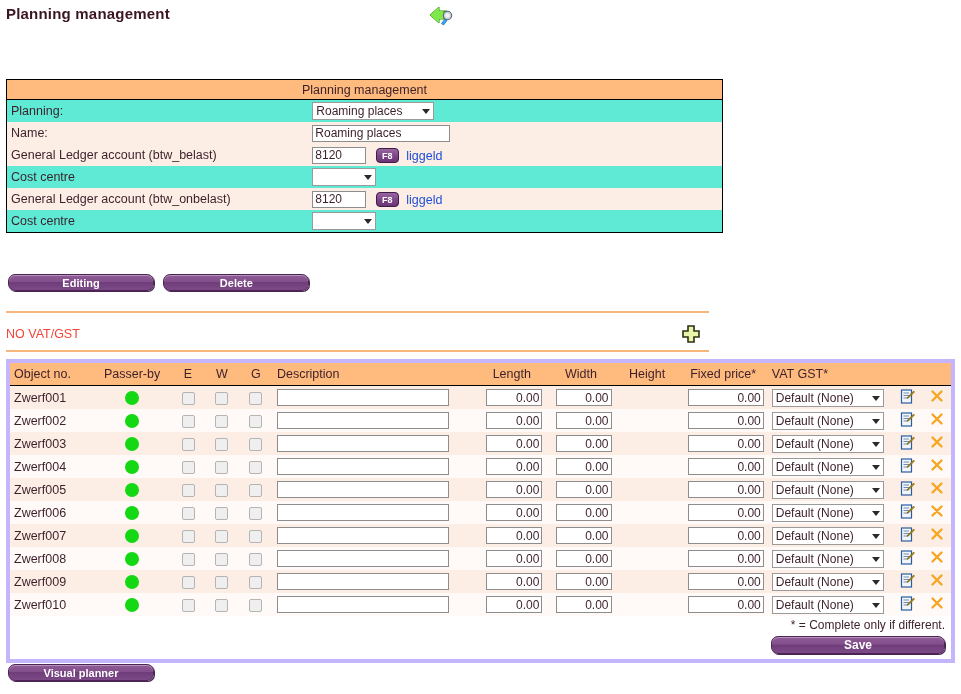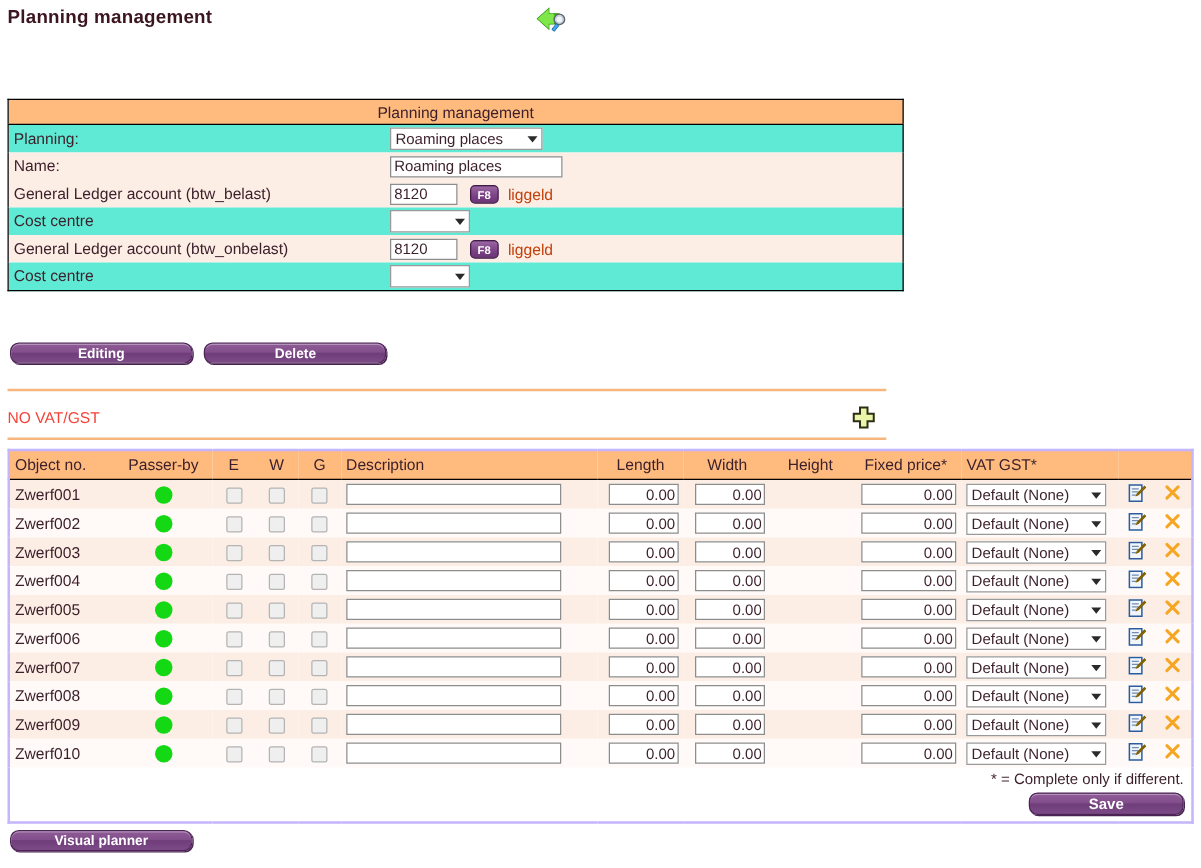--- a/index.html
+++ b/index.html
@@ -131,21 +131,21 @@
     background: linear-gradient(to bottom, #9a67a2 0%, #7d4487 55%, #6b3575 100%);
     border: 1px solid #3f1c48;
     border-radius: 4px;
     color: #fff;
     font-size: 9px;
     font-weight: bold;
     vertical-align: middle;
     margin: 0 4px 0 6px;
     cursor: pointer;
   }
-  .ggrey { color: #c2410c; font-size: 12.5px; vertical-align: middle; }
+  .ggrey { color: #1d4ed8; font-size: 12.5px; vertical-align: middle; }
 
   
   .btn-row { position: absolute; left: 8px; top: 274px; }
   .btn-row .btn { width: 146px; margin-right: 6px; }
 
   
   .hr {
     position: absolute;
     left: 6px;
     width: 703px;
@@ -166,21 +166,21 @@
     left: 681px; top: 324px;
     width: 20px; height: 20px;
   }
 
   
   .obj-table {
     position: absolute;
     left: 6px; top: 359px;
     width: 949px;
     border-collapse: collapse;
-    border: 2px solid #c4b5fd;
+    border: 4px solid #c4b5fd;
   }
   .obj-table th {
     background: #ffba7d;
     border-bottom: 1px solid #000;
     height: 22px;
     font-size: 12.5px;
     font-weight: normal;
     color: #3b1f2b;
     text-align: left;
     padding: 0 4px;
@@ -240,21 +240,21 @@
     color: #3b1f2b;
     padding-right: 6px;
     height: 18px;
   }
   .save-row td {
     text-align: right;
     padding-right: 6px;
     padding-bottom: 3px;
     height: 22px;
   }
-  .save-row .btn { width: 124px; height: 18px; line-height: 17px; font-size: 12px; }
+  .save-row .btn { width: 174px; height: 18px; line-height: 17px; font-size: 12px; }
 
   .bottom-btn { position: absolute; left: 8px; top: 664px; }
   .bottom-btn .btn { width: 146px; }
 </style>
 </head>
 <body>
 
 <div class="page-head">
   <div class="page-title">Planning management</div>
   <span class="back-icon">

